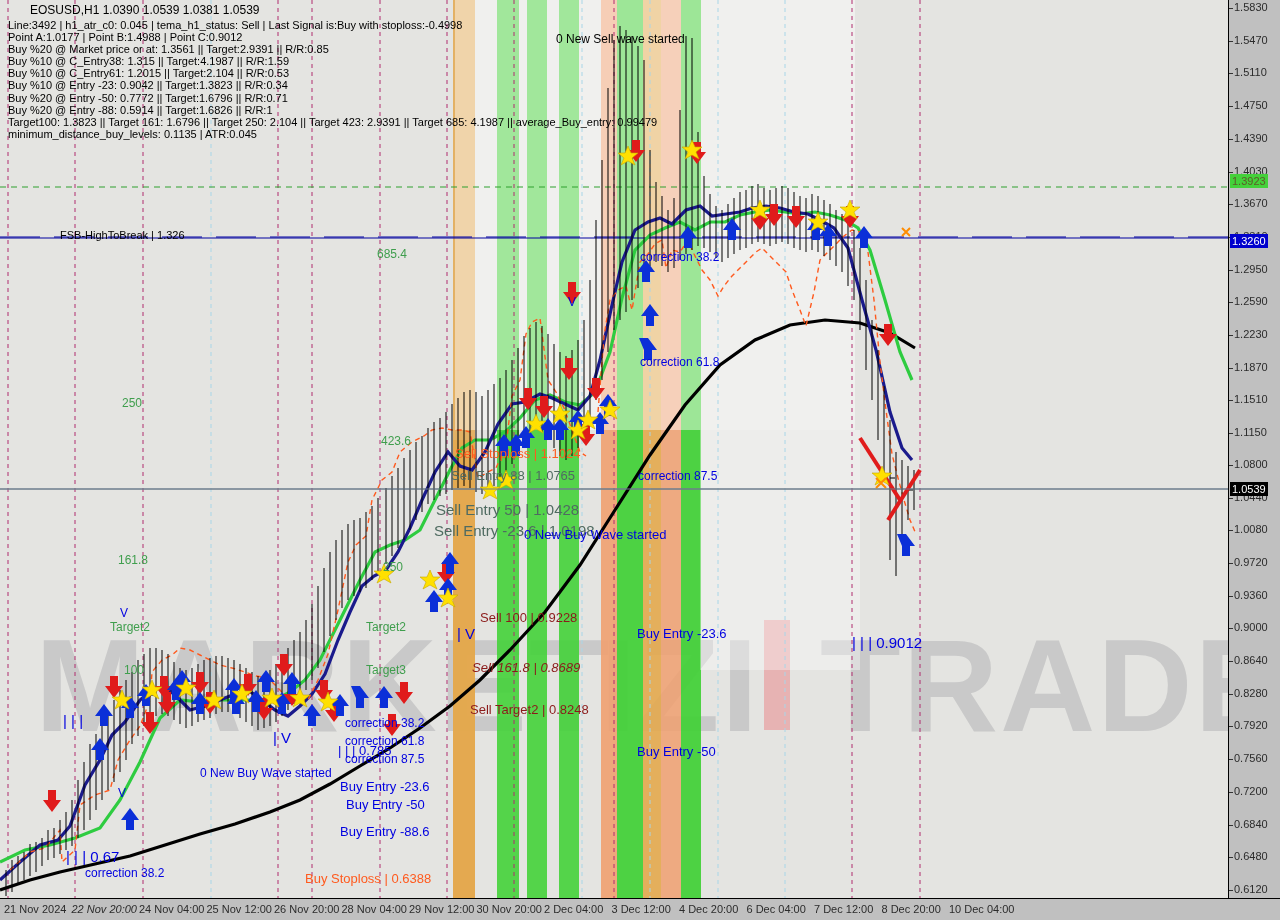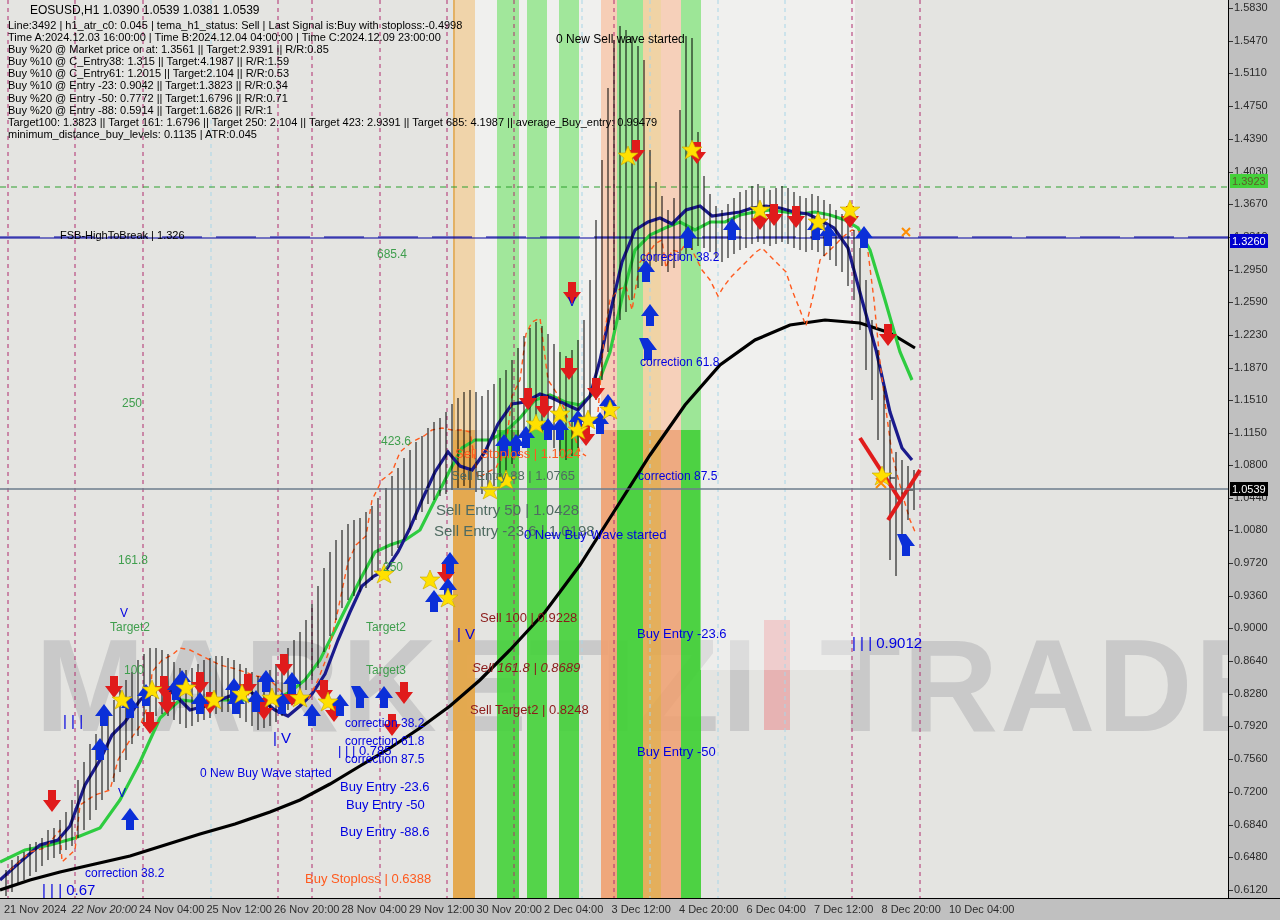--- a/index.html
+++ b/index.html
@@ -532,35 +532,35 @@
     <div class="lbl lbl-mid lbl-blue" style="left:340px; top:824px;">Buy Entry -88.6</div>
     <div class="lbl lbl-mid lbl-orange" style="left:305px; top:871px;">Buy Stoploss | 0.6388</div>
 
     <div class="lbl lbl-blue" style="left:640px; top:250px;">correction 38.2</div>
     <div class="lbl lbl-blue" style="left:640px; top:355px;">correction 61.8</div>
     <div class="lbl lbl-blue" style="left:638px; top:469px;">correction 87.5</div>
 
     <div class="lbl lbl-mid lbl-blue" style="left:637px; top:626px;">Buy Entry -23.6</div>
     <div class="lbl lbl-mid lbl-blue" style="left:637px; top:744px;">Buy Entry -50</div>
 
-    <div class="lbl lbl-big lbl-blue" style="left:42px; top:881px;">| | | 0.67</div>
+    <div class="lbl lbl-big lbl-blue" style="left:42px; top:848px;padding-left:24px;">| | | 0.67</div>
     <div class="lbl lbl-mid lbl-blue" style="left:338px; top:743px;">| | | 0.785</div>
     <div class="lbl lbl-big lbl-blue" style="left:852px; top:634px;">| | | 0.9012</div>
     <div class="lbl lbl-big lbl-blue" style="left:273px; top:729px;">| V</div>
     <div class="lbl lbl-big lbl-blue" style="left:457px; top:625px;">| V</div>
     <div class="lbl lbl-big lbl-blue" style="left:63px; top:712px;">| | |</div>
     <div class="lbl lbl-blue" style="left:120px; top:606px;">V</div>
     <div class="lbl lbl-blue" style="left:118px; top:786px;">V</div>
     <div class="lbl lbl-blue" style="left:568px; top:295px;">V</div>
   </div>
 
   <div id="infoblock">
     <div id="symline">EOSUSD,H1  1.0390 1.0539 1.0381 1.0539</div>
     <div class="iline">Line:3492 | h1_atr_c0: 0.045 | tema_h1_status: Sell | Last Signal is:Buy with stoploss:-0.4998</div>
-    <div class="iline">Time A:2024.12.03 16:00:00 | Time B:2024.12.04 04:00:00 | Time C:2024.12.09 23:00:00</div>
+    <div class="iline">Point A:1.0177 | Point B:1.4988 | Point C:0.9012</div>
     <div class="iline">Buy %20 @ Market price or at: 1.3561 || Target:2.9391 || R/R:0.85</div>
     <div class="iline">Buy %10 @ C_Entry38: 1.315 || Target:4.1987 || R/R:1.59</div>
     <div class="iline">Buy %10 @ C_Entry61: 1.2015 || Target:2.104 || R/R:0.53</div>
     <div class="iline">Buy %10 @ Entry -23: 0.9042 || Target:1.3823 || R/R:0.34</div>
     <div class="iline">Buy %20 @ Entry -50: 0.7772 || Target:1.6796 || R/R:0.71</div>
     <div class="iline">Buy %20 @ Entry -88: 0.5914 || Target:1.6826 || R/R:1</div>
     <div class="iline">Target100: 1.3823 || Target 161: 1.6796 || Target 250: 2.104 || Target 423: 2.9391 || Target 685: 4.1987 || average_Buy_entry: 0.99479</div>
     <div class="iline">minimum_distance_buy_levels: 0.1135 | ATR:0.045</div>
   </div>
 

